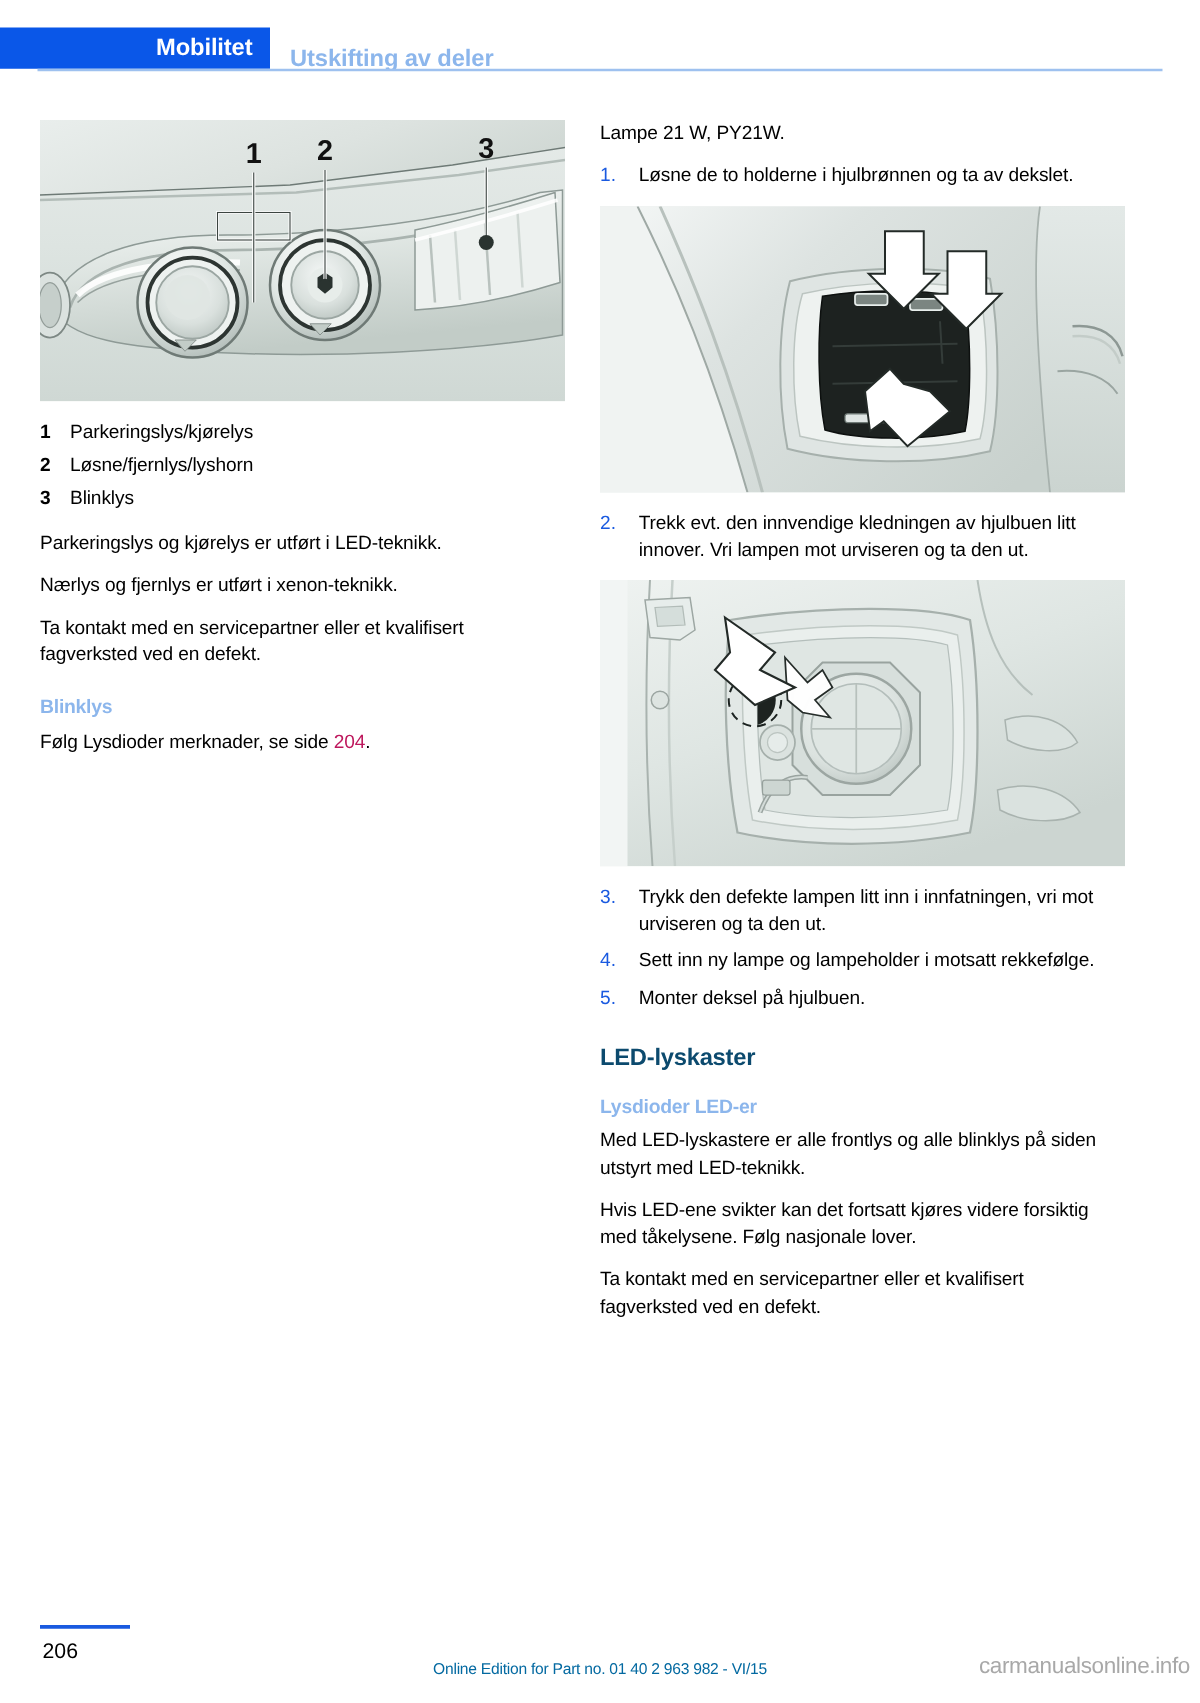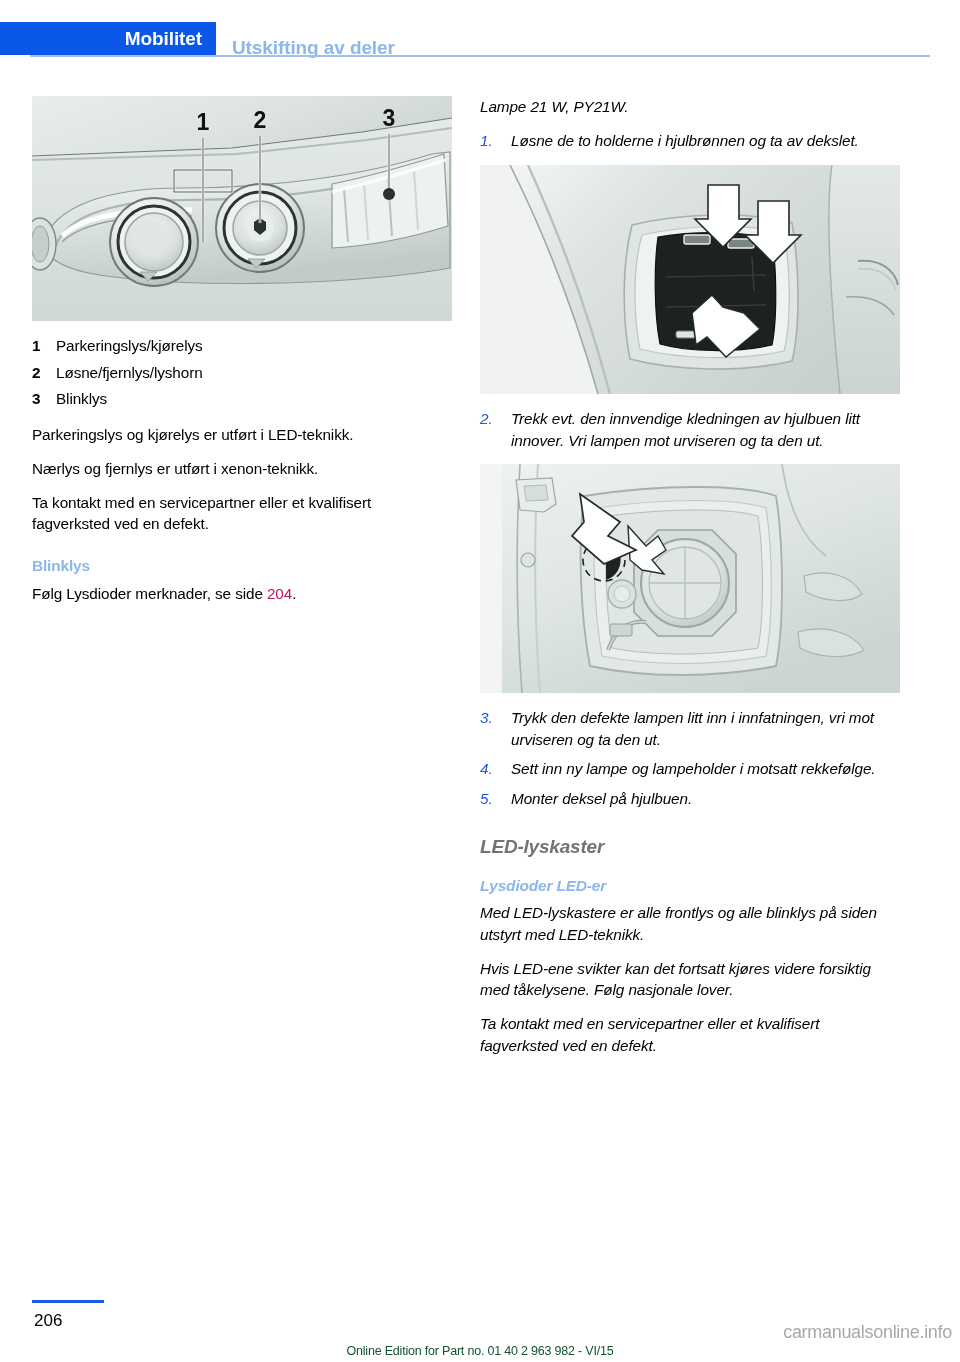--- a/index.html
+++ b/index.html
@@ -64,21 +64,21 @@
     margin-top: 10px;
   }
 
   
   .column {
     position: absolute;
     top: 96px;
     width: 420px;
   }
   .col-left  { left: 32px; }
-  .col-right { left: 480px; font-style: italic; }
+  .col-right { left: 480px; }
 
   
   h2.sec-title {
     margin: 0 0 14px 0;
     font-size: 17px;
     font-weight: bold;
     color: #8cb6ec;
     line-height: 1.2;
     letter-spacing: -0.2px;
   }
@@ -87,21 +87,21 @@
     font-size: 15.5px;
     font-weight: bold;
     color: #8cb6ec;
     line-height: 1.2;
     letter-spacing: -0.2px;
   }
   h2.big-title {
     margin: 0 0 18px 0;
     font-size: 19px;
     font-weight: bold;
-    color: #737373;
+    color: #0c4a6e;
     line-height: 1.2;
     letter-spacing: -0.2px;
   }
   p.body-text {
     margin: 0 0 12px 0;
     font-size: 15.3px;
     line-height: 1.42;
     color: #000;
     letter-spacing: -0.1px;
   }
@@ -183,24 +183,24 @@
     left: 34px;
     top: 20px;
     font-size: 17px;
     color: #000;
     line-height: 1;
   }
   .footer-edition {
     position: absolute;
     left: 0;
     right: 0;
-    top: 52px;
+    top: 36px;
     text-align: center;
     font-size: 12.5px;
-    color: #14532d;
+    color: #0369a1;
     letter-spacing: -0.2px;
   }
   .footer-watermark {
     position: absolute;
     right: 8px;
     top: 30px;
     font-size: 18px;
     color: #a8a8a8;
     letter-spacing: -0.3px;
     white-space: nowrap;

